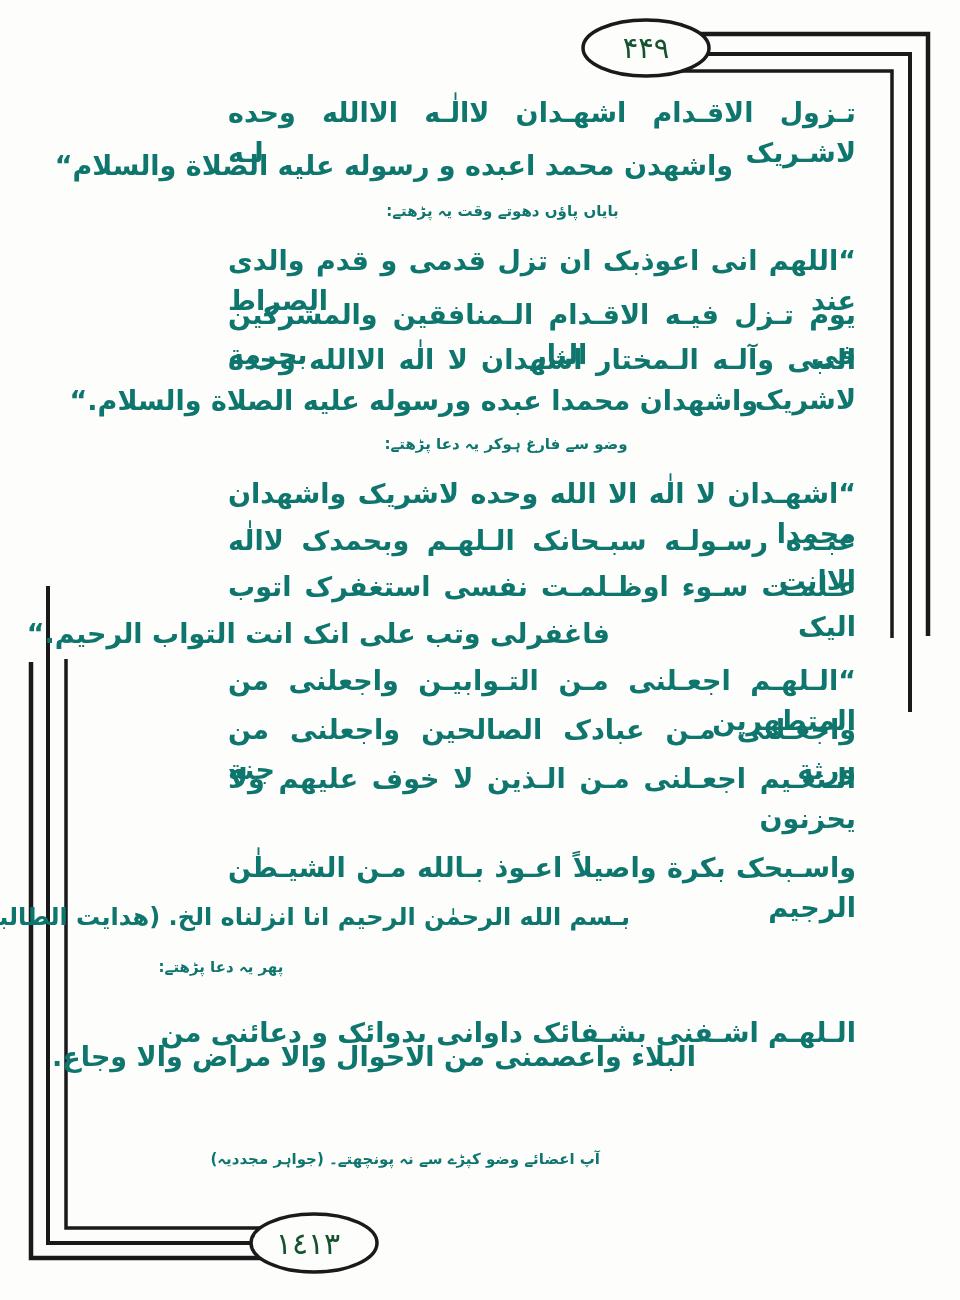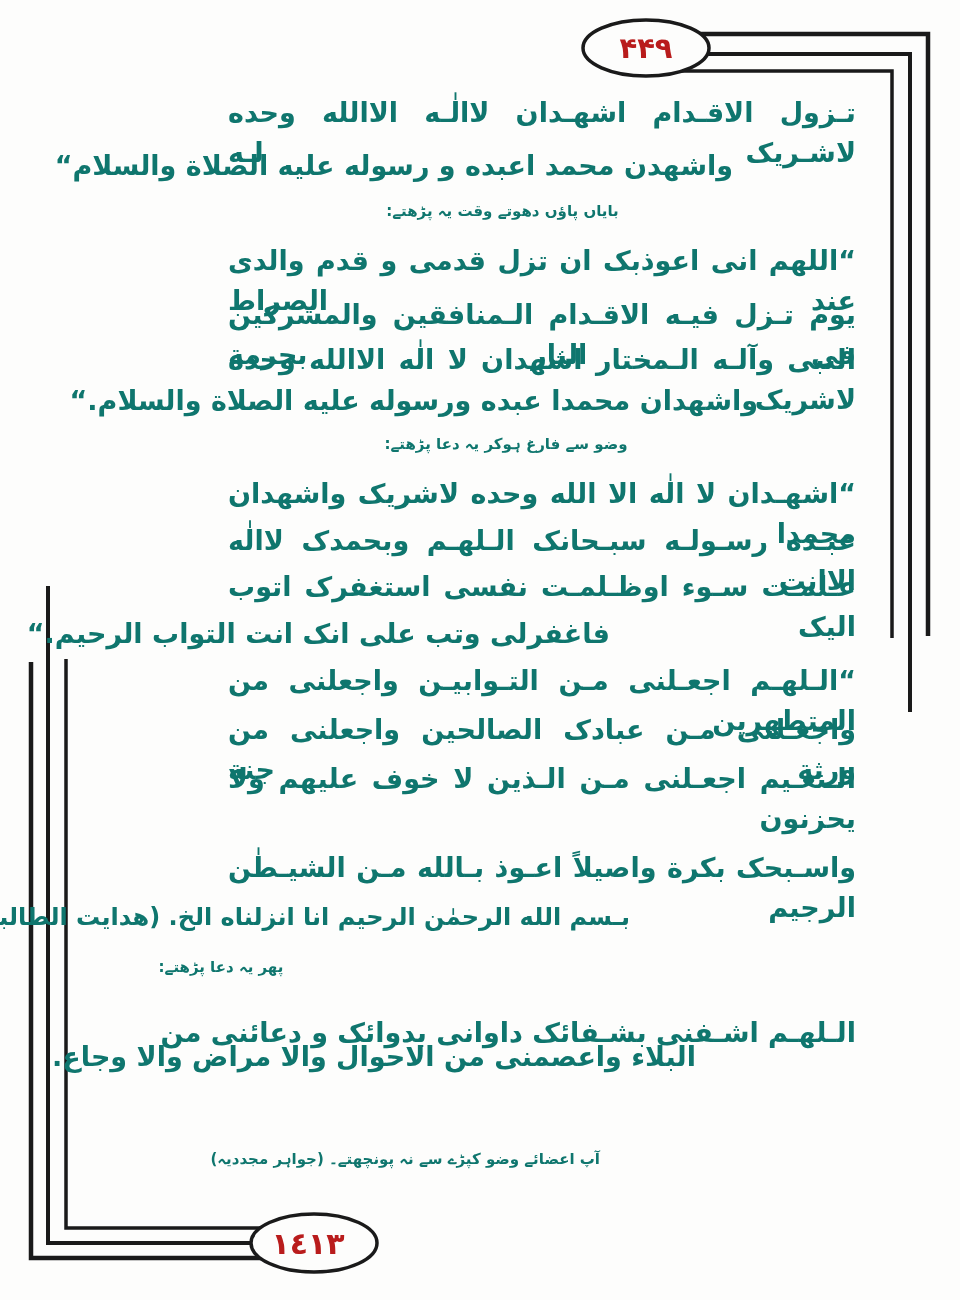--- a/index.html
+++ b/index.html
@@ -36,24 +36,24 @@
     font-size:15px;
     font-weight:bold;
     line-height:34px;
   }
   .center{text-align:center;}
   .right{text-align:right;}
   .small{font-size:24px;}
   .oval-num{
     position:absolute;
     display:flex;align-items:center;justify-content:center;
-    font-weight:bold;
+    font-weight:normal;
     direction:ltr;
     letter-spacing:2px;
-    color:#b91c1c;
+    color:#14532d;
   }
   .oval-num.top{left:583px;top:21px;width:126px;height:54px;font-size:29px;}
   .oval-num.bottom{left:245px;top:1215px;width:126px;height:56px;font-size:30px;}
 </style>
 </head>
 <body>
 
 <div class="page">
 
   <svg class="frame" viewBox="0 0 960 1300" xmlns="http://www.w3.org/2000/svg">

